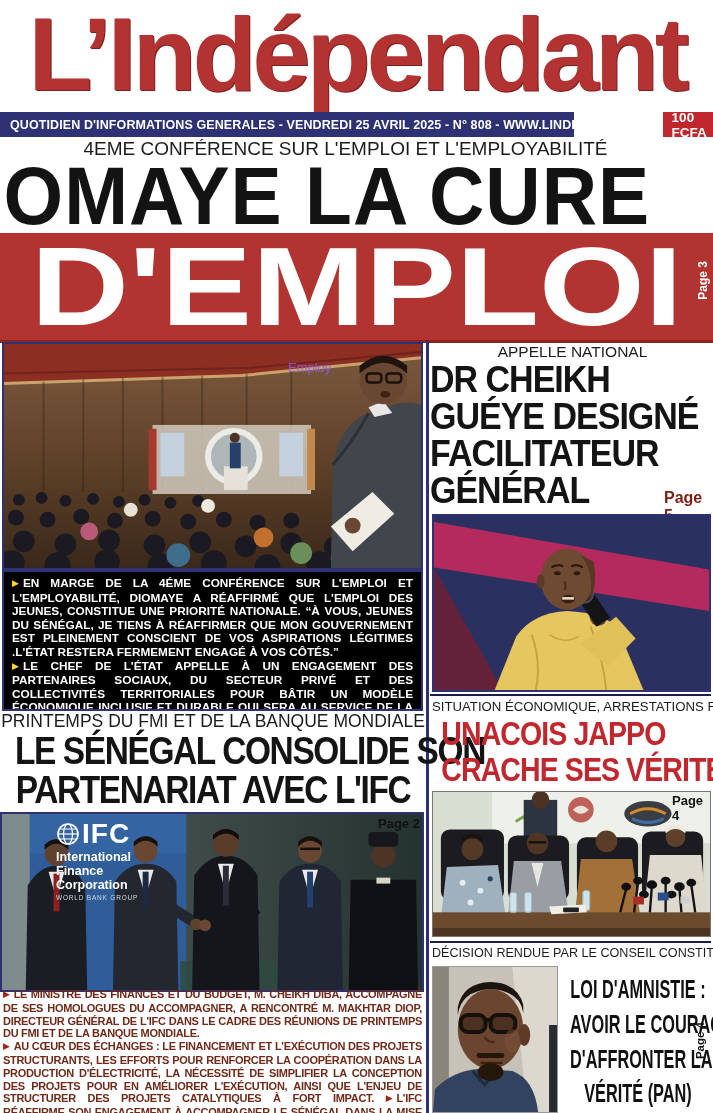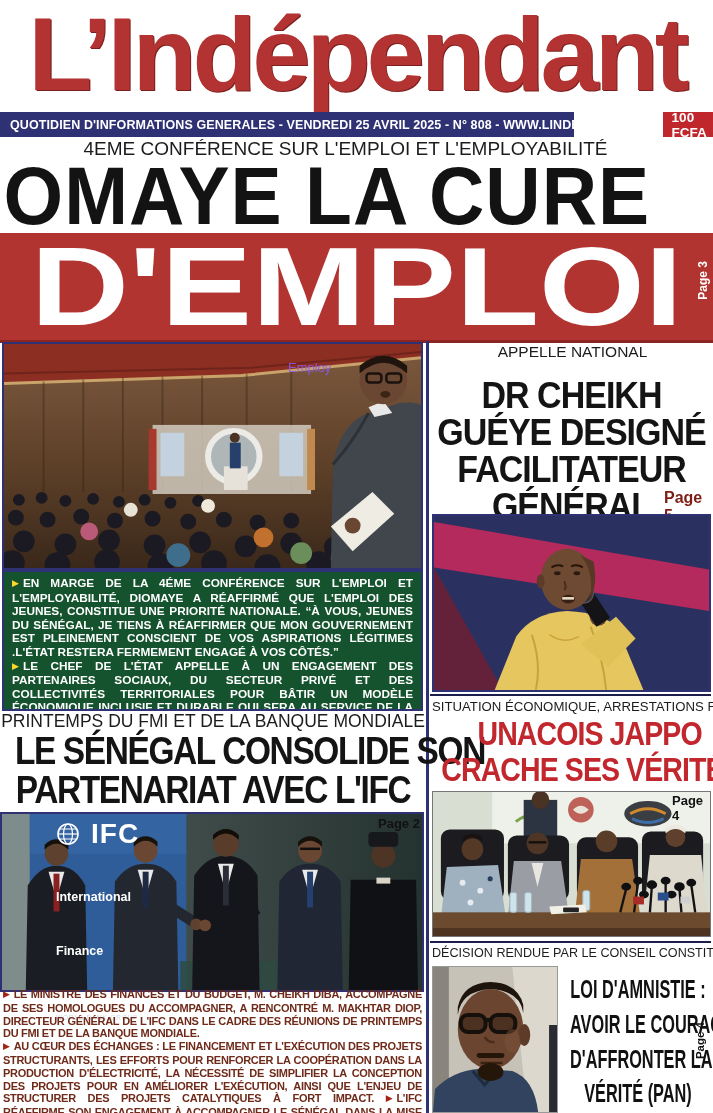--- a/index.html
+++ b/index.html
@@ -28,54 +28,54 @@
         transform:scale(1.36,1.12);}
   .vref{writing-mode:vertical-rl;transform:rotate(180deg);font-weight:bold;}
   .band .vref{position:absolute;right:3px;top:50%;margin-top:-26px;color:#fff;font-size:12px;}
 
   
   .col-divider{left:426px;top:341px;width:3px;height:772px;background:#2e3274;}
   .photo{border:2px solid #2e3274;overflow:hidden;background:#444;}
   .photo svg{display:block;width:100%;height:100%;}
 
   
-  .bluebox{left:2px;top:570px;width:421px;height:141px;background:#14532d;border:2px solid #2e3274;
+  .bluebox{left:2px;top:570px;width:421px;height:141px;background:#000000;border:2px solid #2e3274;
         box-sizing:border-box;padding:5px 8px;color:#fff;font-weight:bold;font-size:11.8px;line-height:13.6px;
         text-align:justify;overflow:hidden;}
   .bluebox p{margin:0;}
   .bullet{display:inline-block;}
   .bullet::before{content:"▶";font-size:9px;margin-right:4px;position:relative;top:-1px;}
   .bluebox .bullet::before{color:#ffd829;}
   .maroon .bullet::before{color:#a32315;}
 
   .kicker-ifc{left:0;top:711px;width:426px;font-size:17.5px;}
   .headline-ifc{left:0;top:731px;width:426px;text-align:center;}
   .headline-ifc div{font-size:36px;font-weight:bold;color:#141414;letter-spacing:-1.5px;line-height:39px;
         transform:scale(0.93,1.1);white-space:nowrap;}
   .photo-ifc{left:0;top:812px;width:420px;height:176px;}
   .ifc-banner{left:56px;top:818px;width:140px;color:#fff;}
-  .ifc-logo-row{display:flex;align-items:center;gap:11px;}
+  .ifc-logo-row{display:flex;align-items:center;gap:2px;}
   .ifc-logo-row .ifc-name{font-size:28px;font-weight:bold;letter-spacing:1px;}
-  .ifc-line{font-size:12.5px;font-weight:bold;line-height:14px;margin-top:40px;}
+  .ifc-line{font-size:12.5px;font-weight:bold;line-height:14px;}
   .ifc-sub{font-size:6.5px;letter-spacing:.8px;margin-top:2px;color:#cfd9e6;}
   .pageref-dark{font-size:13px;font-weight:bold;color:#111;}
   .maroon{left:3px;top:988px;width:419px;color:#6f2a19;font-weight:bold;font-size:11px;line-height:12.8px;
         letter-spacing:-0.3px;text-align:justify;}
   .maroon p{margin:0;}
 
   
   .kicker-dialogue{left:432px;top:343px;width:281px;font-size:15.5px;}
-  .headline-dialogue{left:430px;top:361px;width:283px;text-align:center;margin-top:16px;}
+  .headline-dialogue{left:430px;top:361px;width:283px;}
   .headline-dialogue div{font-size:34px;font-weight:bold;color:#141414;letter-spacing:-1px;line-height:37px;
         transform:scaleY(1.08);white-space:nowrap;}
   .pageref-5{left:664px;top:489px;font-size:16px;font-weight:bold;color:#7d1d12;}
   .photo-gueye{left:432px;top:514px;width:275px;height:174px;}
   .rule{left:430px;width:281px;height:2px;background:#1b1e4b;}
   .kicker-situation{left:432px;top:699px;width:281px;font-size:13.2px;}
-  .headline-unacois{left:430px;top:716px;width:283px;text-align:right;}
+  .headline-unacois{left:430px;top:716px;width:283px;text-align:left;}
   .headline-unacois div{font-size:31px;font-weight:bold;color:#c1272d;letter-spacing:-1px;line-height:36px;
         transform:scale(0.92,1.06);white-space:nowrap;}
   .photo-unacois{left:432px;top:791px;width:277px;height:144px;border:1px solid #777;}
   .kicker-decision{left:432px;top:946px;width:281px;font-size:12.6px;}
   .photo-amnesty{left:432px;top:966px;width:124px;height:145px;border:1px solid #999;}
   .headline-amnesty{left:538px;top:972px;width:200px;text-align:center;transform:scale(0.68,1.05);
         transform-origin:50% 0;}
   .headline-amnesty div{font-size:24px;font-weight:bold;color:#111;line-height:33px;white-space:nowrap;}
   .pageref-4b{left:694px;top:1022px;font-size:11.5px;font-weight:bold;color:#111;}
   .employ{left:288px;top:360px;color:#8b5cf6;font-size:13px;opacity:.85;}

